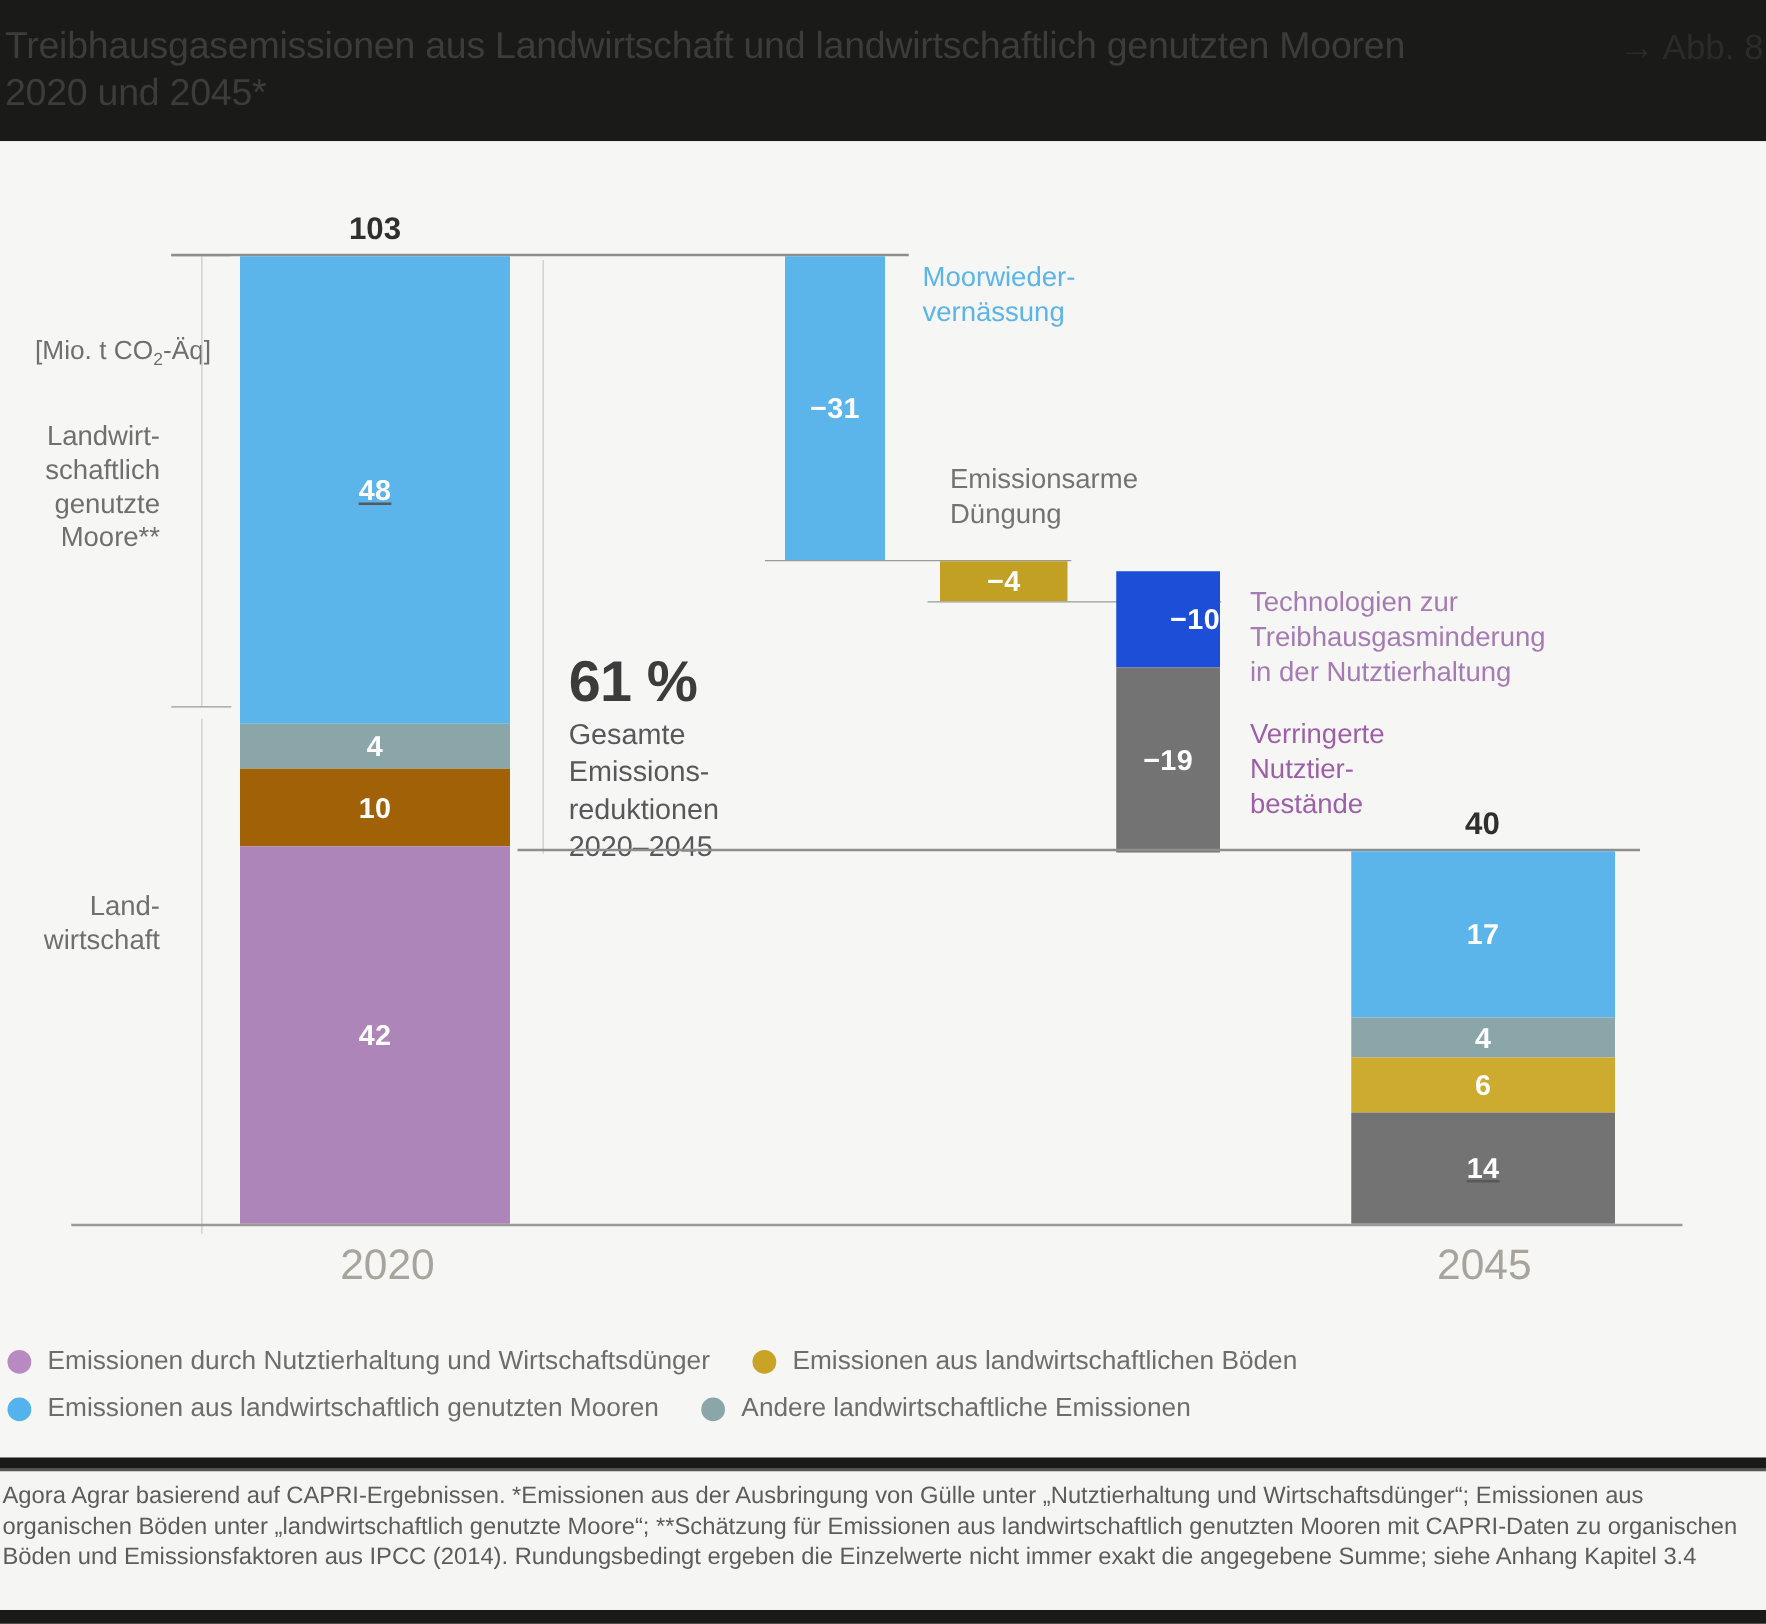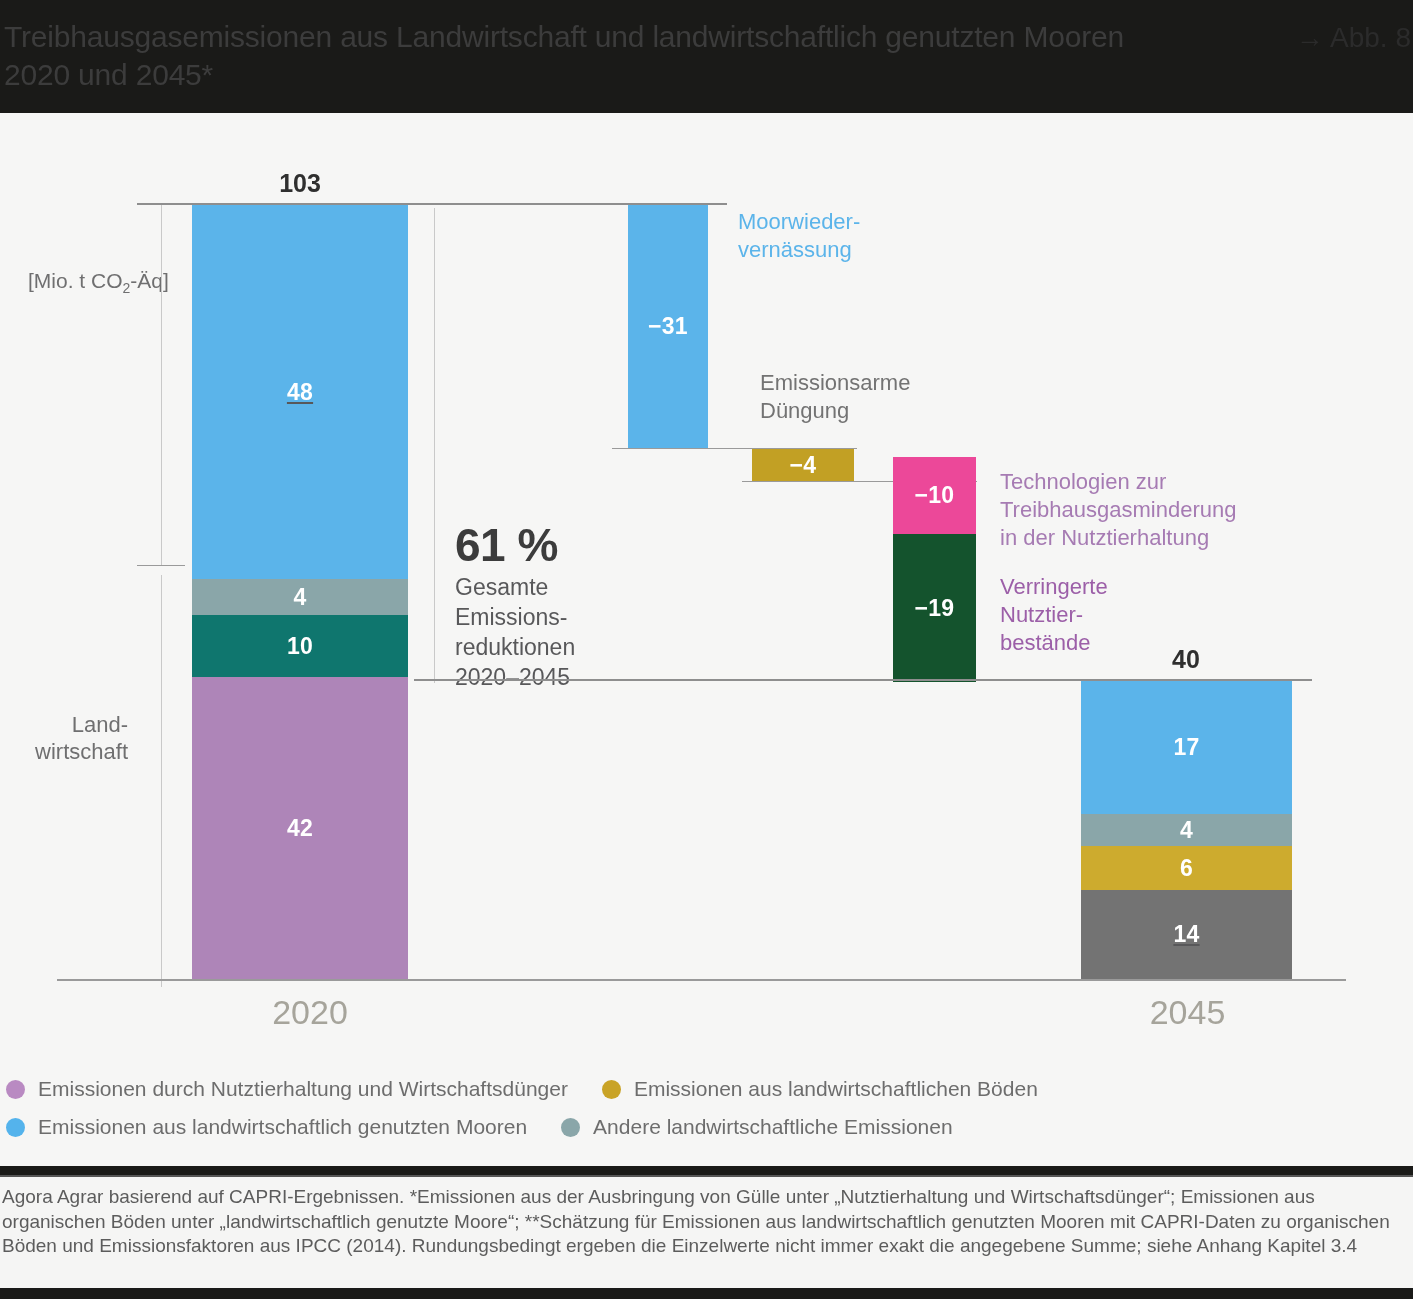--- a/index.html
+++ b/index.html
@@ -115,27 +115,31 @@
     <div class="rule" style="left:137px;top:90px;width:590px;height:2px;"></div>
 
     <div class="total" style="left:200px;top:56px;width:200px;">103</div>
 
     <div class="seg" style="left:192px;top:92px;width:216px;height:374px;background:#5bb4ea;text-decoration:underline;">
       <span>48</span>
     </div>
     <div class="seg" style="left:192px;top:466px;width:216px;height:36px;background:#8aa6a9;">
       <span>4</span>
     </div>
-    <div class="seg" style="left:192px;top:502px;width:216px;height:62px;background:#0f766e;text-align:center;">
+    <div class="seg" style="left:192px;top:502px;width:216px;height:62px;background:#a16207;text-align:center;">
       <span>10</span>
     </div>
     <div class="seg" style="left:192px;top:564px;width:216px;height:302px;background:#ae85b8;">
       <span>42</span>
     </div>
 
+    <div class="cat-label" style="left:0px;top:222px;width:128px;white-space:pre-line;">Landwirt-
+schaftlich
+genutzte
+Moore**</div>
     <div class="cat-label" style="left:0px;top:598px;width:128px;white-space:pre-line;">Land-
 wirtschaft</div>
 
     <div class="vline" style="left:434px;top:95px;height:475px;"></div>
 
     <div class="big-stat">
       <div class="pct">61 %</div>
       <div class="cap" style="white-space:pre-line;">Gesamte
 Emissions-
 reduktionen
@@ -149,28 +153,28 @@
     <div class="step-label" style="left:738px;top:95px;width:260px;color:#5bb4ea;white-space:pre-line;">Moorwieder-
 vernässung</div>
 
     <div class="seg" style="left:752px;top:336px;width:102px;height:32px;background:#c2a024;">
       <span>−4</span>
     </div>
     <div class="rule" style="left:742px;top:368px;width:235px;height:1px;background:#9a9a9a;"></div>
     <div class="step-label" style="left:760px;top:256px;width:300px;color:#737373;white-space:pre-line;">Emissionsarme
 Düngung</div>
 
-    <div class="seg" style="left:893px;top:344px;width:83px;height:77px;background:#ec4899;">
+    <div class="seg" style="left:893px;top:344px;width:83px;height:77px;background:#1d4ed8;justify-content:flex-end;">
       <span>−10</span>
     </div>
     <div class="step-label" style="left:1000px;top:355px;width:330px;color:#a67bb3;white-space:pre-line;">Technologien zur
 Treibhausgasminderung
 in der Nutztierhaltung</div>
 
-    <div class="seg" style="left:893px;top:421px;width:83px;height:148px;background:#14532d;">
+    <div class="seg" style="left:893px;top:421px;width:83px;height:148px;background:#737373;">
       <span>−19</span>
     </div>
     <div class="step-label" style="left:1000px;top:460px;width:300px;color:#9c5fa8;white-space:pre-line;">Verringerte
 Nutztier-
 bestände</div>
 
     <div class="rule" style="left:414px;top:566px;width:898px;height:2px;"></div>
 
     <div class="total" style="left:1086px;top:532px;width:200px;">40</div>
 

